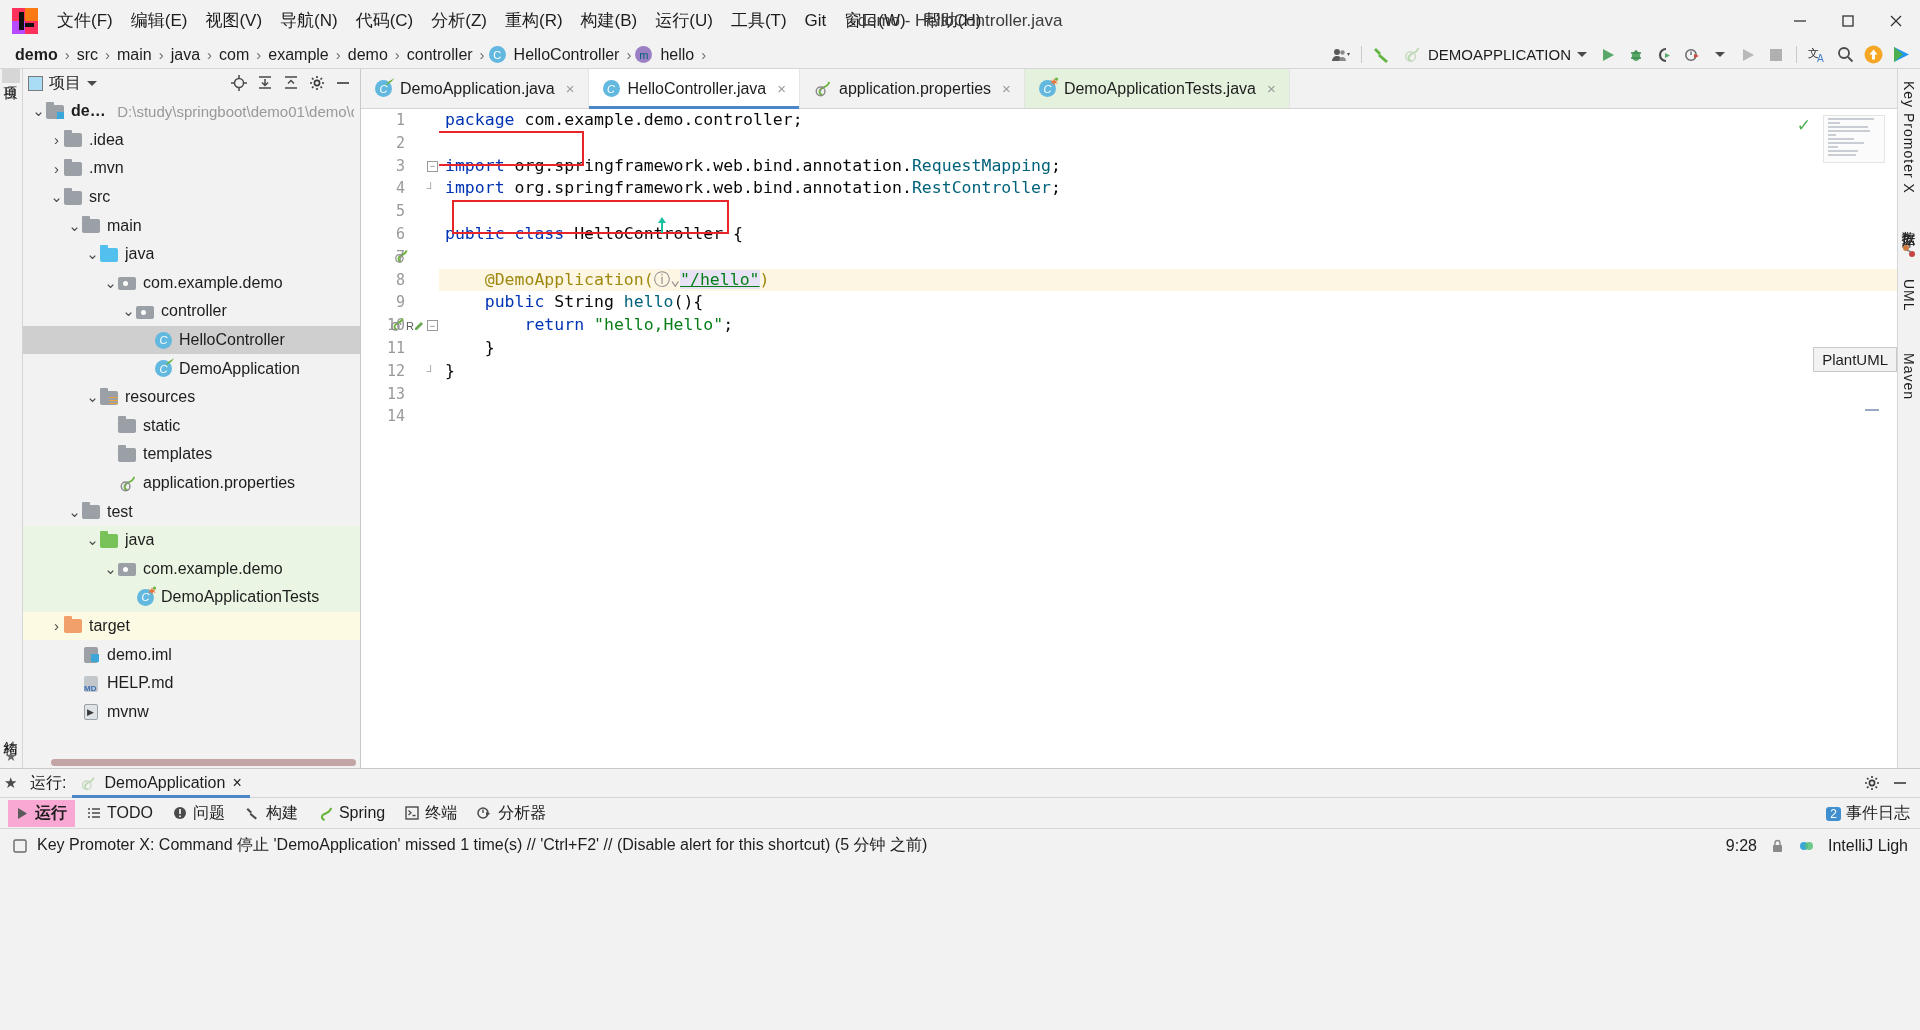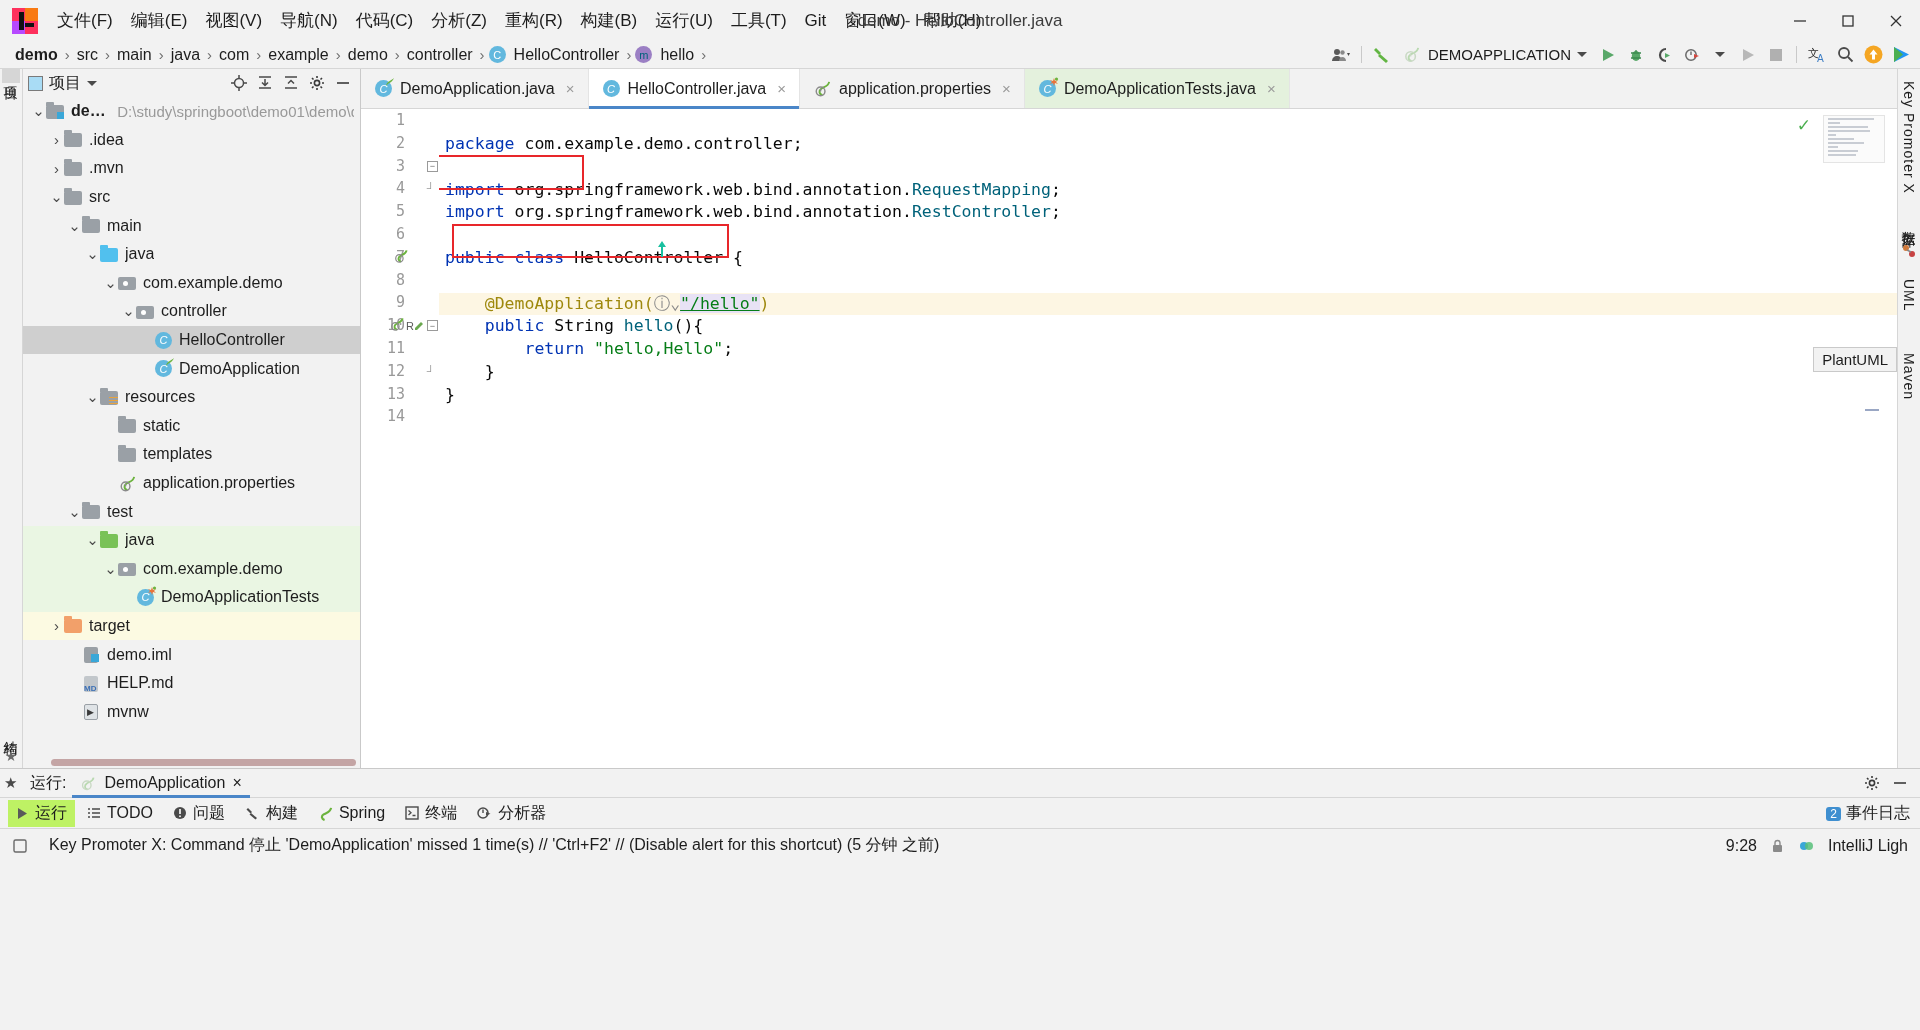--- a/index.html
+++ b/index.html
@@ -117,21 +117,21 @@
   .tab{ display:flex;align-items:center;gap:7px;padding:0 13px;font-size:16px;position:relative;
         border-right:1px solid #e4e4e4; cursor:default;}
   .tab.active{ background:#fff;}
   .tab.active:after{ content:"";position:absolute;left:0;right:0;bottom:-1px;height:3px;background:#4a86c8;}
   .tab.green{ background:#e4f1dd;}
   .tab .x{ color:#9a9a9a;font-size:15px;margin-left:4px;}
   .tabico{ width:19px;height:19px;position:relative;flex:0 0 19px;}
 
   .code-wrap{ flex:1 1 auto; display:flex; min-height:0; position:relative; background:#fff;}
   .gutter{ width:78px; flex:0 0 78px; background:#fff; position:relative;}
-  .codearea{ flex:1 1 auto; position:relative; overflow:hidden;margin-top:24px;}
+  .codearea{ flex:1 1 auto; position:relative; overflow:hidden;}
   .lnrow{ height:22.8px; position:relative; }
   .lnum{ position:absolute; right:34px; top:0; font-family:"DejaVu Sans Mono", monospace;
          font-size:15px; color:#999; line-height:22.8px;}
   .gicon{ position:absolute; line-height:22.8px; }
   .code-line{ height:22.8px; line-height:22.8px; font-family:"DejaVu Sans Mono", monospace;
               font-size:16.5px; white-space:pre; padding-left:6px; color:#080808;}
   .code-line.hl{ background:#fdf6e3;}
   .kw{ color:#0033b3;}
   .ann{ color:#9e880d;}
   .str{ color:#067d17;}
@@ -154,28 +154,28 @@
   .runwin .lab{ font-size:16px; margin-right:6px;}
   .runtab{ display:flex;align-items:center;gap:7px;font-size:16px;padding:0 8px;height:29px;
            position:relative;}
   .runtab:after{ content:"";position:absolute;left:0;right:0;bottom:0;height:3px;background:#4a86c8;}
   .runwin-right{ margin-left:auto;display:flex;align-items:center;gap:4px;padding-right:8px;}
 
   
   .toolstrip{ flex:0 0 31px;height:31px;display:flex;align-items:center;background:#f2f2f2;
               border-top:1px solid #d6d6d6; padding-left:8px; gap:4px;}
   .tool{ display:flex;align-items:center;gap:6px;font-size:16px;padding:3px 8px;}
-  .tool.sel{ background:#bef264;}
+  .tool.sel{ background:#f9a8d4;font-weight:bold;}
   .toolstrip-right{ margin-left:auto; display:flex;align-items:center;gap:8px;padding-right:10px;font-size:16px;}
   .badge{ background:#3f8fd0;color:#fff;border-radius:3px;font-size:12px;padding:0 4px;margin-right:5px;}
 
   
   .statusbar{ flex:0 0 34px;height:34px;display:flex;align-items:center;background:#f2f2f2;
               border-top:1px solid #d6d6d6; padding:0 12px; font-size:16px;}
-  .status-msg{ display:flex;align-items:center;gap:21px;}
+  .status-msg{ display:flex;align-items:center;gap:9px;}
   .statusbar-right{ margin-left:auto;display:flex;align-items:center;gap:13px;}
   svg{ display:block; }
 </style>
 </head>
 <body>
 
 <div class="app">
 
   <div class="menubar">
     <div class="logo">

